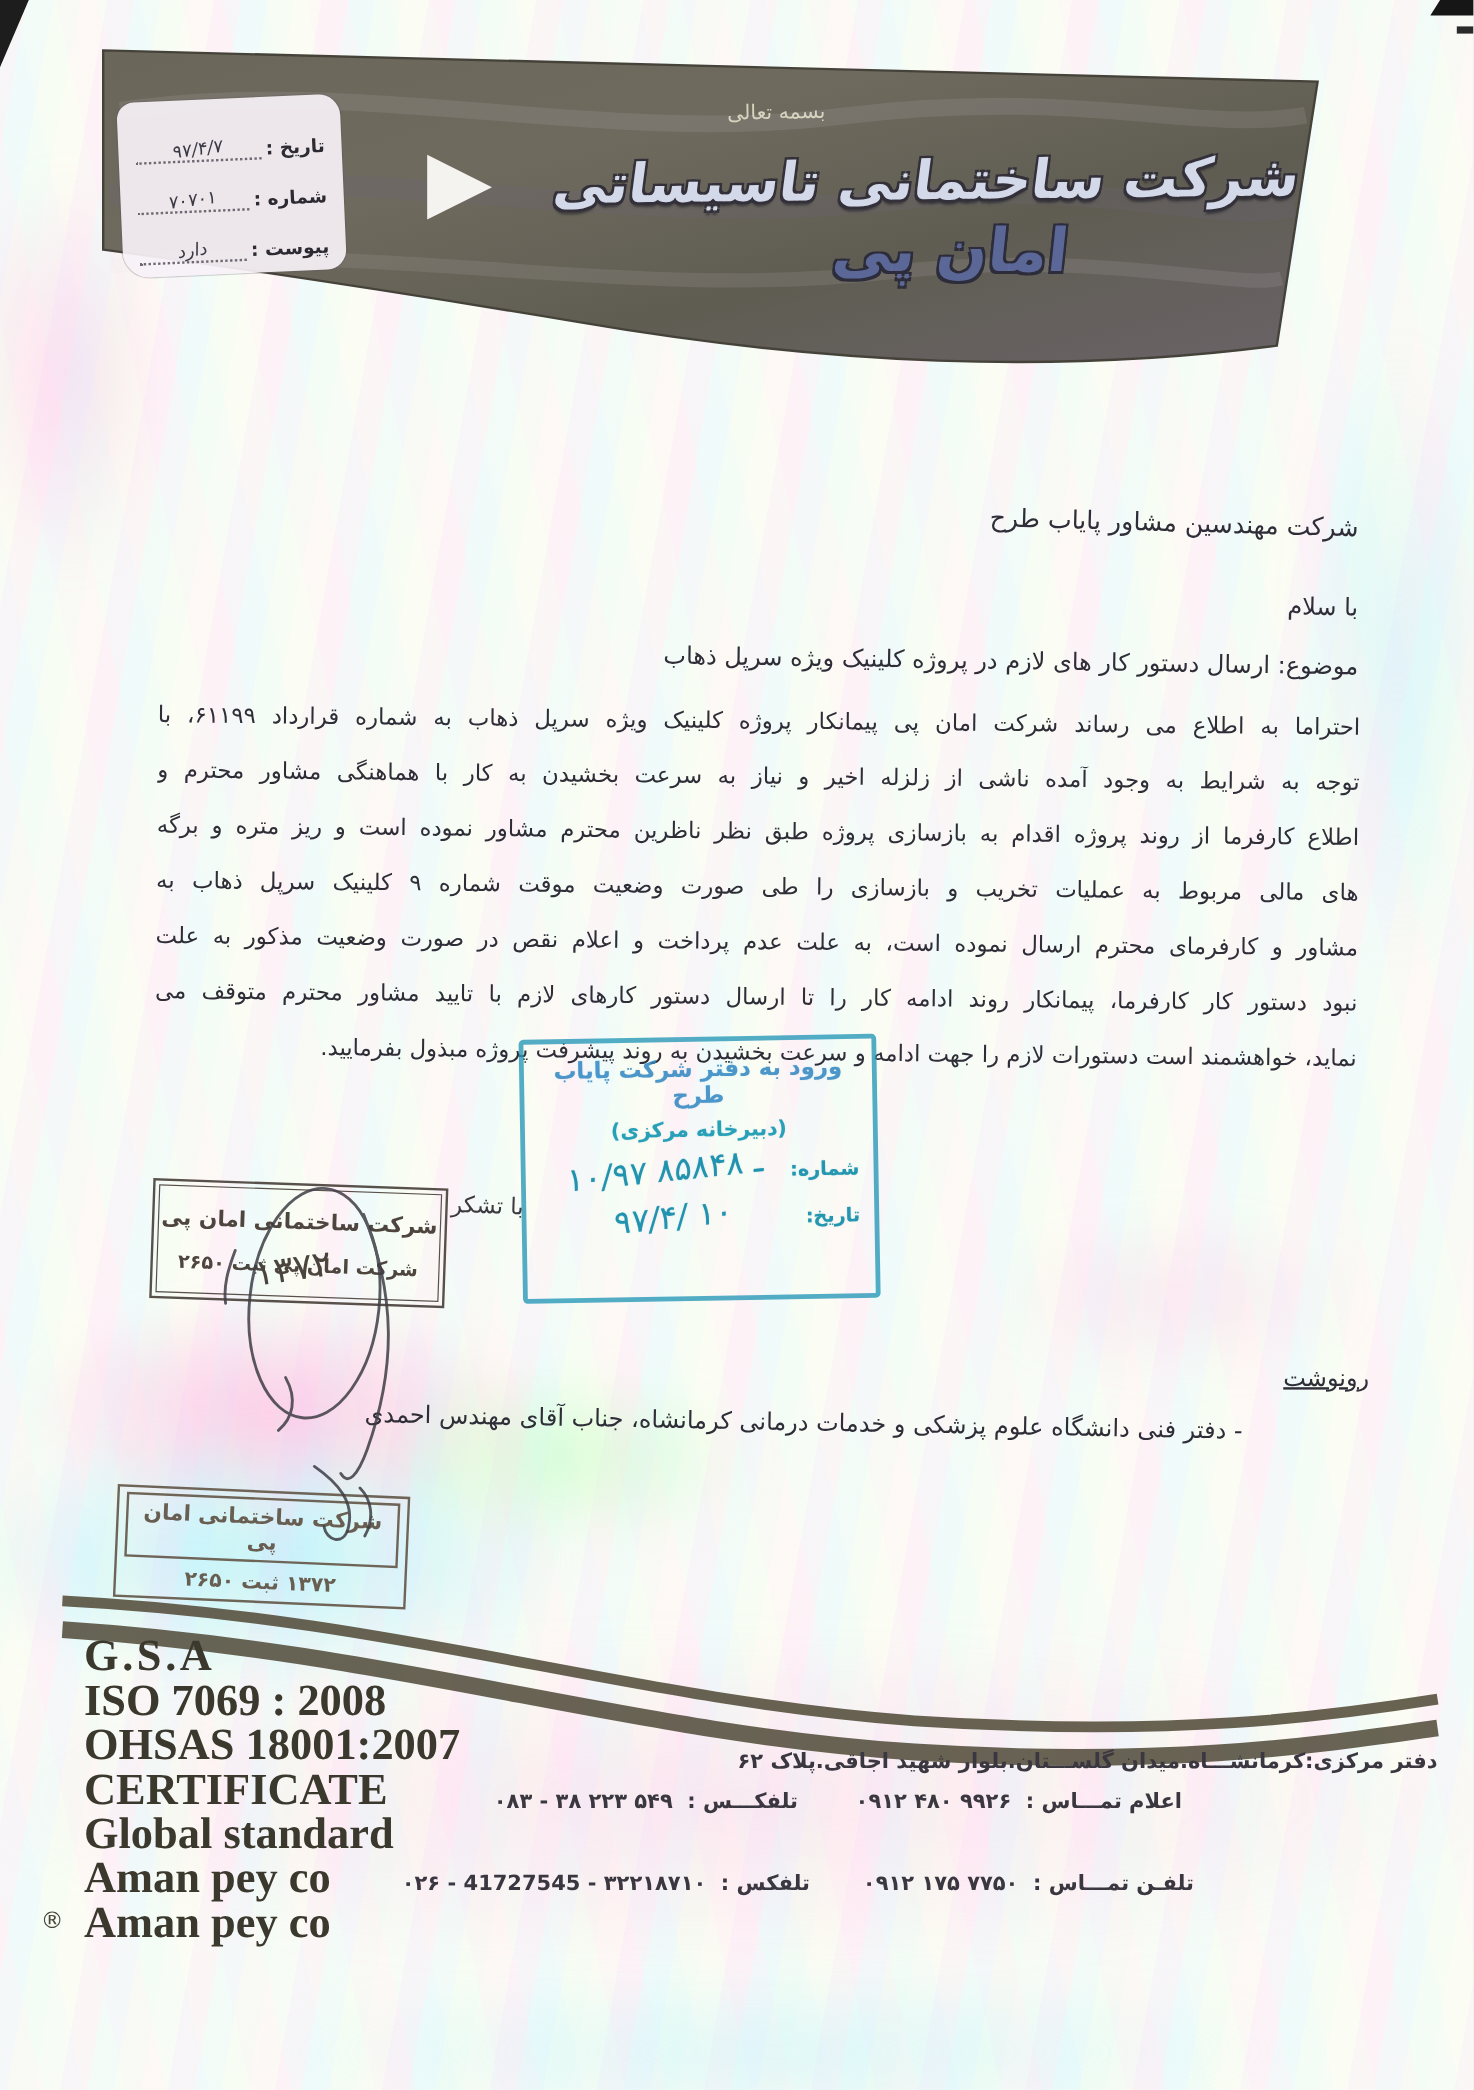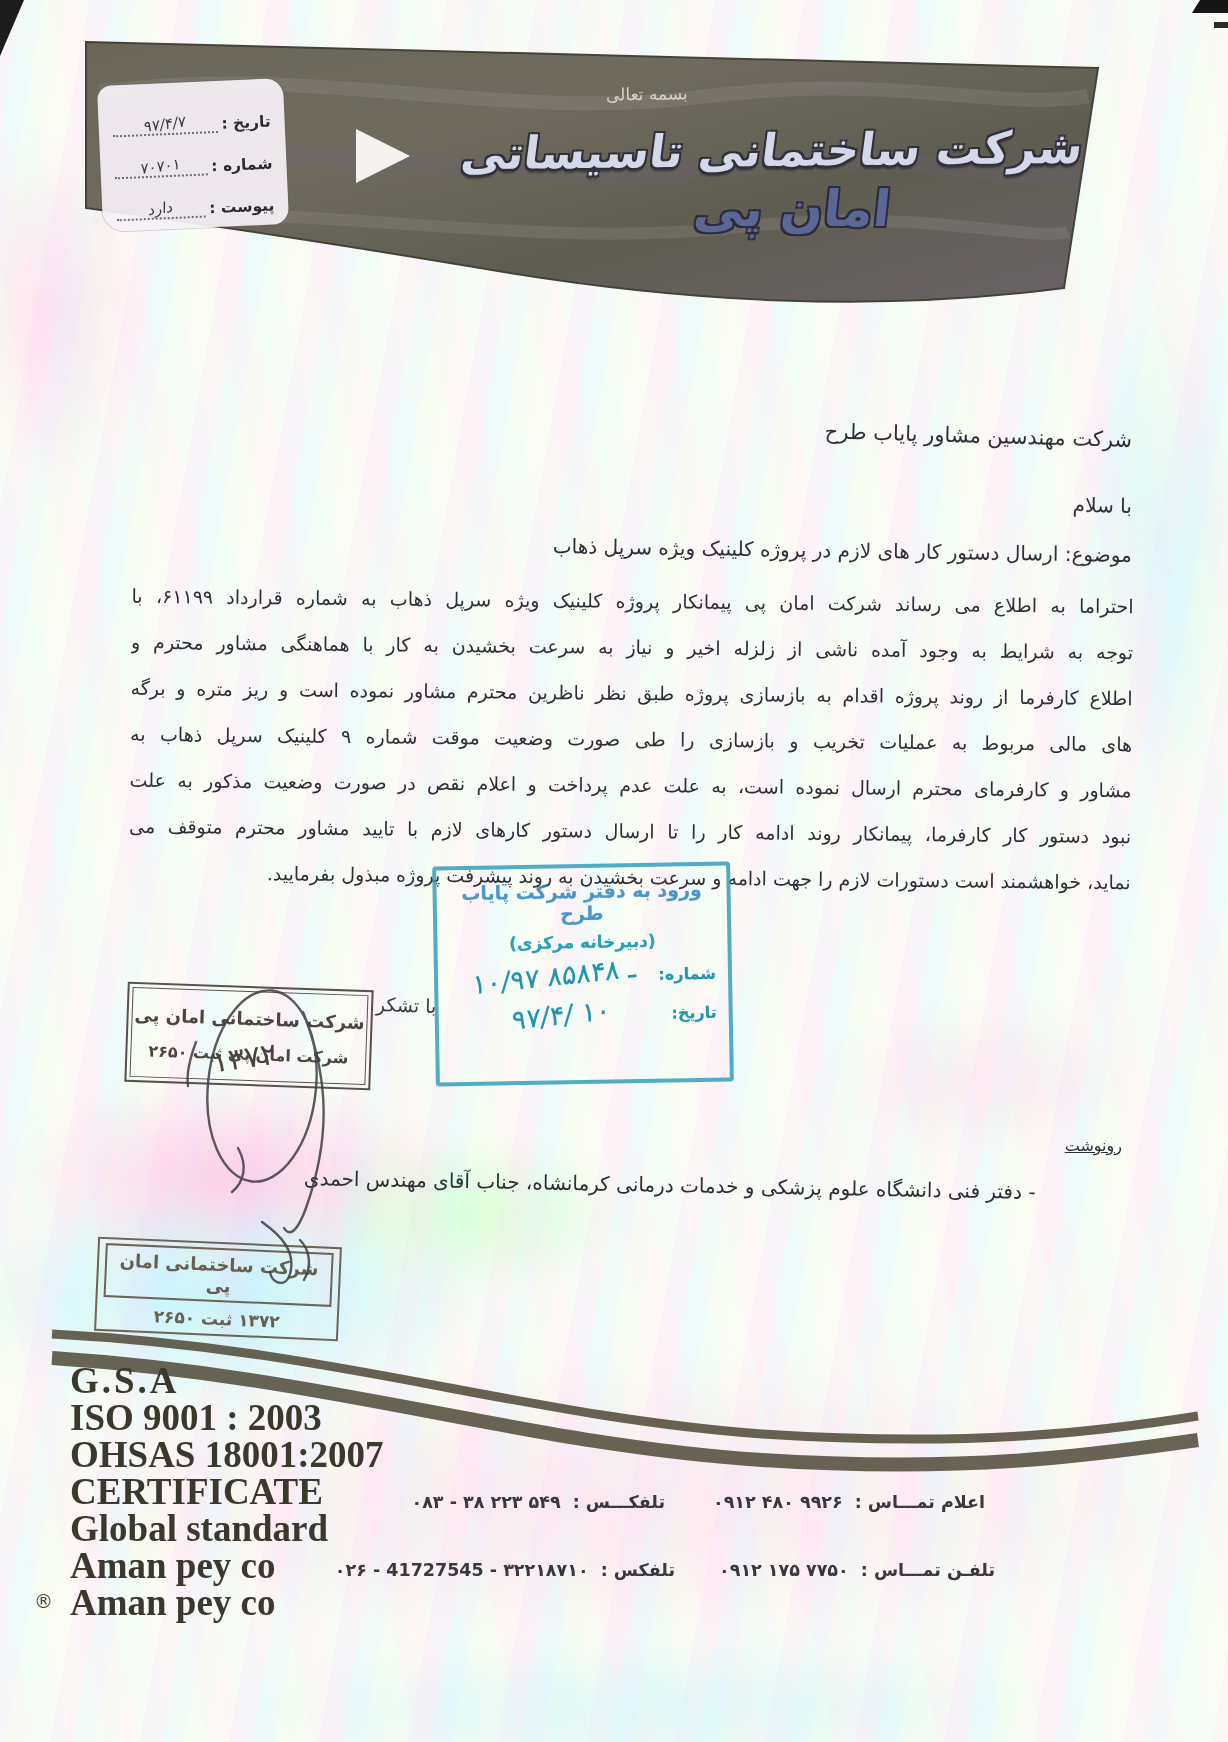--- a/index.html
+++ b/index.html
@@ -66,21 +66,21 @@
   
   .letter-text{position:absolute;z-index:4;direction:rtl;white-space:nowrap;}
   .recipient{right:96px;top:428px;font-size:21px;transform:rotate(1.6deg);transform-origin:right top;}
   .salutation{right:96px;top:494px;font-size:20px;transform:rotate(1.2deg);transform-origin:right top;}
   .subject{right:96px;top:543px;font-size:20px;transform:rotate(0.9deg);transform-origin:right top;}
   .body-block{position:absolute;right:96px;left:130px;top:590px;z-index:4;direction:rtl;transform:rotate(0.6deg);}
   .bl{font-size:19px;height:46px;overflow:hidden;text-align:justify;text-align-last:justify;color:#2f2e38;}
   .bl-last{text-align-last:right;}
 
   
-  .cc-label{right:106px;top:1136px;font-size:16px;text-decoration:underline;}
+  .cc-label{right:87px;top:1136px;font-size:20px;text-decoration:underline;}
   .cc-item{right:192px;top:1180px;font-size:20px;transform:rotate(1.1deg);transform-origin:right top;}
 
   
   .receipt-stamp{
     position:absolute;left:434px;top:864px;width:298px;height:220px;z-index:5;
     border:4px solid rgba(40,152,184,.8);border-radius:4px;
     transform:rotate(-1deg);direction:rtl;text-align:center;box-sizing:border-box;padding-top:12px;
     color:#2a96b4;text-shadow:0 0 1px rgba(42,150,180,.45);
   }
   .rs1{font-size:19px;font-weight:bold;color:#2f85c2;opacity:.85;}
@@ -235,29 +235,30 @@
       <path d="M 303,1012 C 330,1080 330,1140 306,1208 C 298,1230 290,1238 284,1228"></path>
       <path d="M 238,1148 c 10,18 6,34 -6,44"></path>
       <path d="M 196,1042 c -6,16 -10,30 -8,44"></path>
       <path d="M 262,1222 c 20,14 34,30 28,52 c -4,14 -18,10 -20,-2"></path>
       <path d="M 300,1240 c 10,10 12,26 4,40"></path>
     </g>
   </svg>
 
   <div class="certs">
     <div class="c0">G.S.A</div>
-    <div>ISO 9001 : 2003</div>
+    <div>ISO 7069 : 2008</div>
     <div>OHSAS 18001:2007</div>
     <div>CERTIFICATE</div>
     <div>Global standard</div>
     <div>Aman pey co</div>
     <div>Aman pey co</div>
   </div>
   <div class="corner-mark">®</div>
 
+  <div class="fline f1">دفتر مرکزی:کرمانشـــاه.میدان گلســـتان.بلوار شهید اجاقی.پلاک ۶۲</div>
   <div class="fline f2">
     <span>
       <span>اعلام تمـــاس :</span>
       <span class="num">۰۹۱۲ ۴۸۰ ۹۹۲۶</span>
     </span>
     <span>
       <span>تلفکـــس :</span>
       <span class="num">۰۸۳ - ۳۸ ۲۲۳ ۵۴۹</span>
     </span>
   </div>

